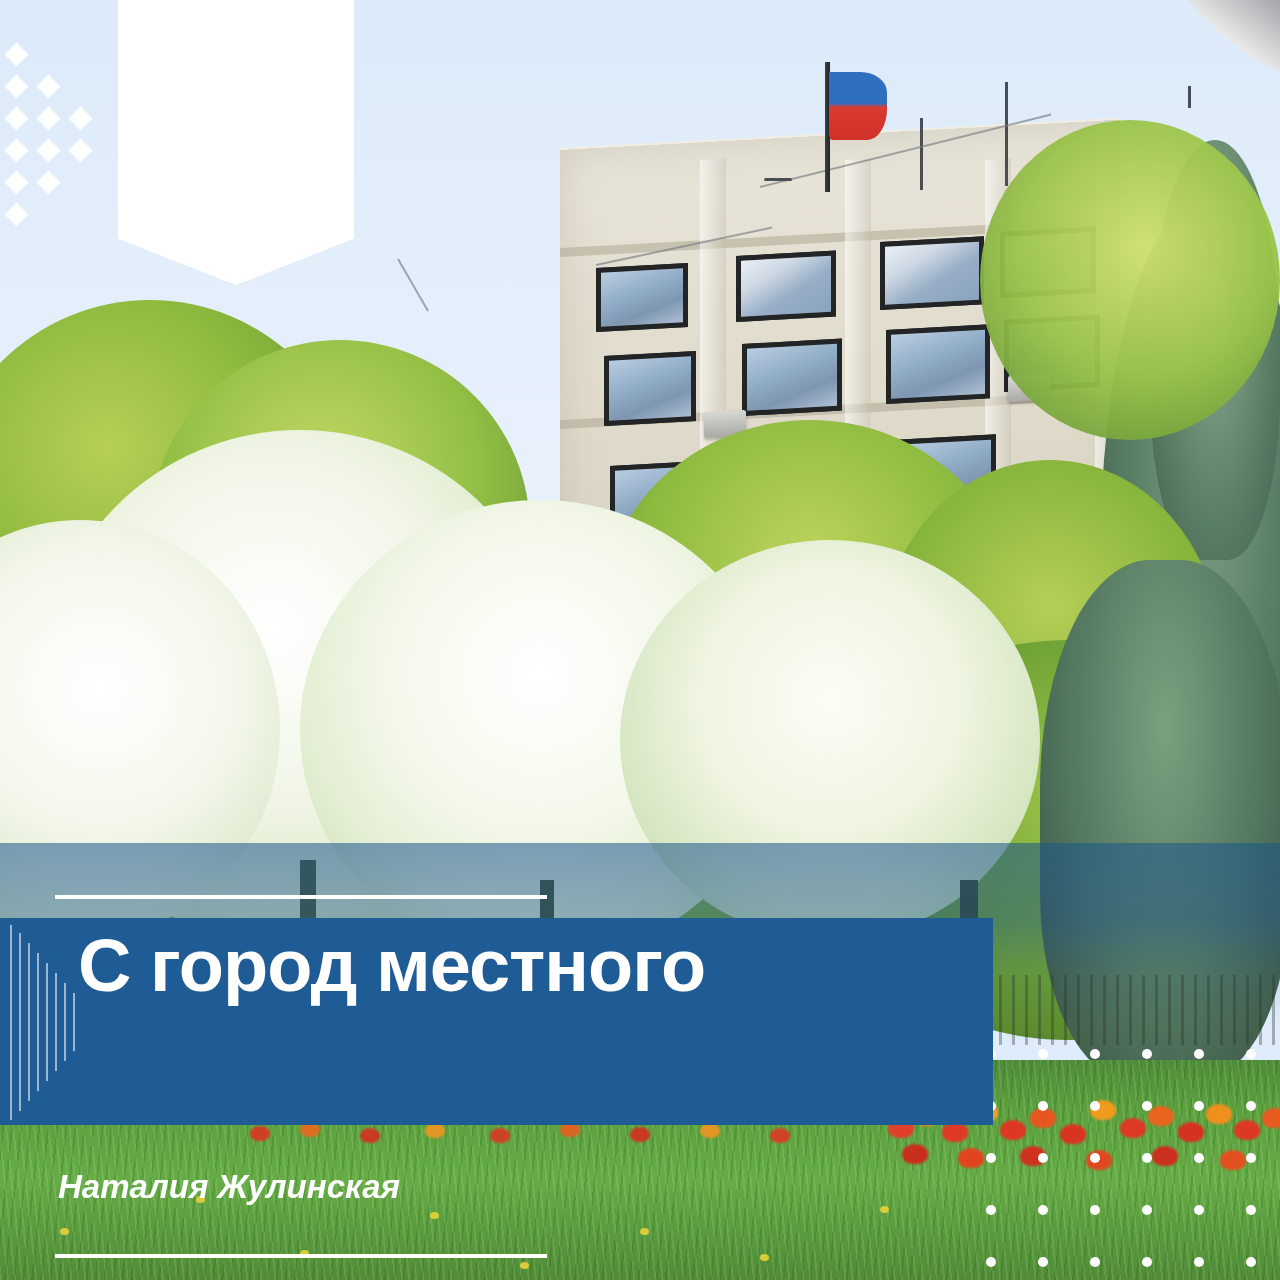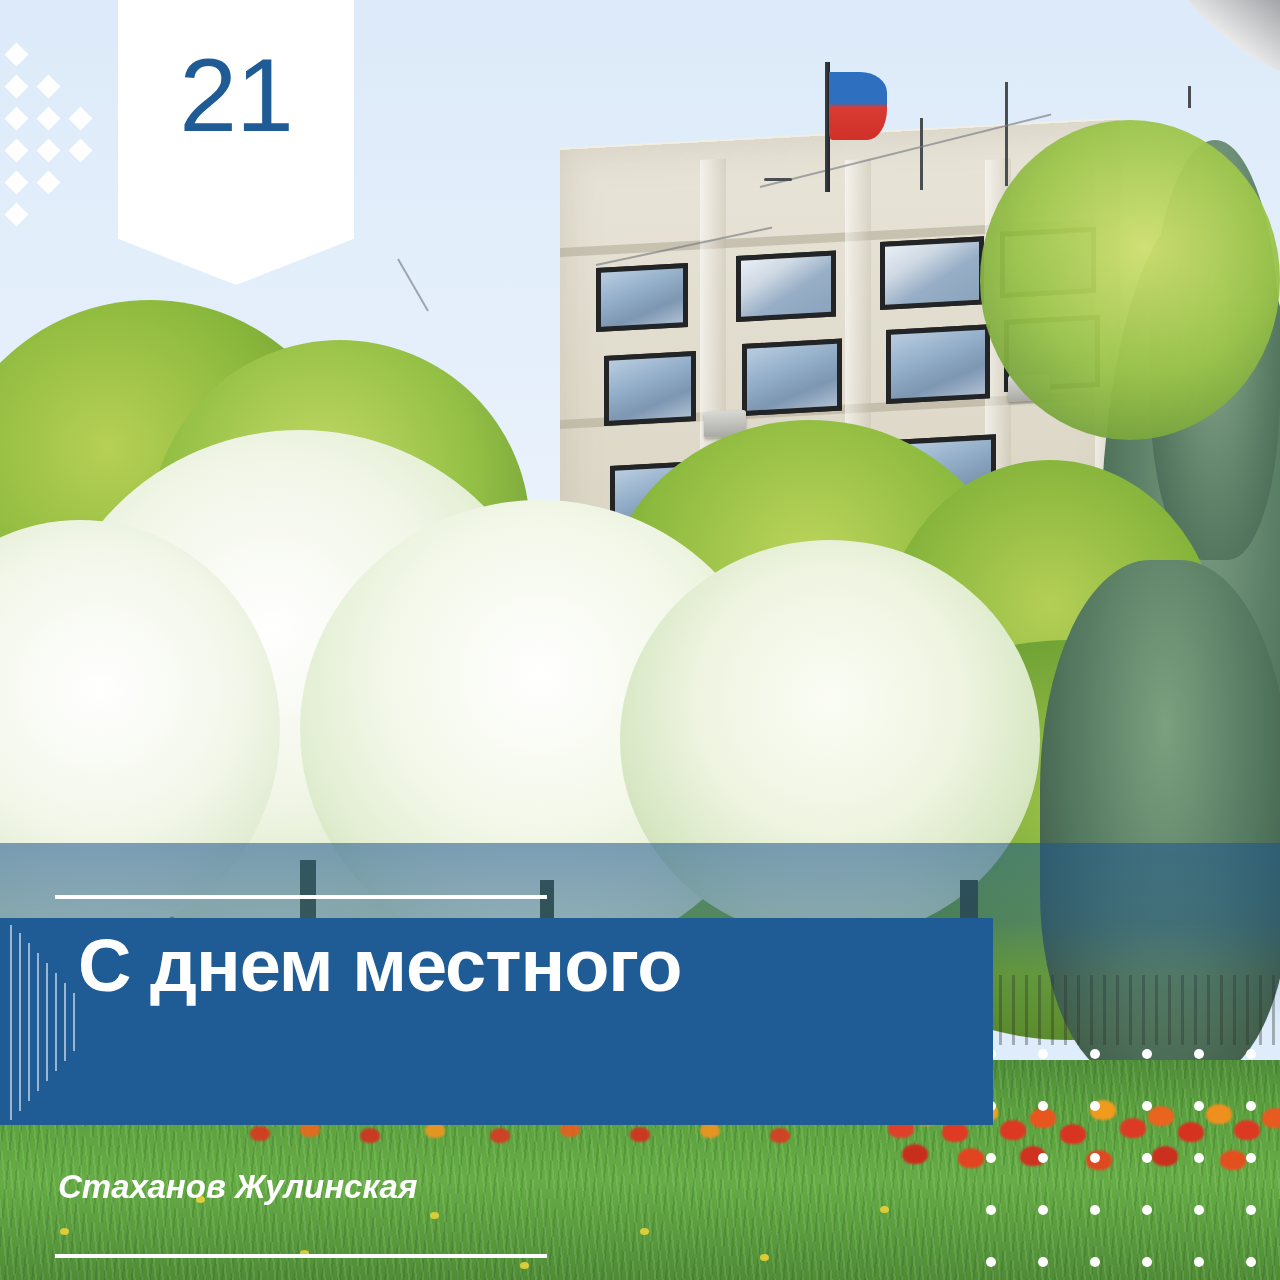--- a/index.html
+++ b/index.html
@@ -340,25 +340,25 @@
     <div class="lf" style="left:11px; top:8px;   height:178px;"></div>
     <div class="lf" style="left:20px; top:18px;  height:158px;"></div>
     <div class="lf" style="left:29px; top:28px;  height:138px;"></div>
     <div class="lf" style="left:38px; top:38px;  height:118px;"></div>
     <div class="lf" style="left:47px; top:48px;  height:98px;"></div>
     <div class="lf" style="left:56px; top:58px;  height:78px;"></div>
     <div class="lf" style="left:65px; top:68px;  height:58px;"></div>
   </div>
 
   <div class="headline">
-    <div>С днем местного</div>
+    <div>С город местного</div>
   </div>
 
   <div class="caption">
-    <div class="cap2">Стаханов Жулинская</div>
+    <div class="cap2">Наталия Жулинская</div>
   </div>
   <div class="rule-bottom"></div>
 
   <div class="diamonds">
     <div class="dmd" style="left:8px;  top:6px;"></div>
     <div class="dmd" style="left:8px;  top:38px;"></div>
     <div class="dmd" style="left:40px; top:38px;"></div>
     <div class="dmd" style="left:8px;  top:70px;"></div>
     <div class="dmd" style="left:40px; top:70px;"></div>
     <div class="dmd" style="left:72px; top:70px;"></div>
@@ -398,21 +398,20 @@
       <div class="dot" style="left: 6px; top: 212px; background: rgb(255, 255, 255);"></div>
       <div class="dot" style="left: 58px; top: 212px; background: rgb(255, 255, 255);"></div>
       <div class="dot" style="left: 110px; top: 212px; background: rgb(255, 255, 255);"></div>
       <div class="dot" style="left: 162px; top: 212px; background: rgb(255, 255, 255);"></div>
       <div class="dot" style="left: 214px; top: 212px; background: rgb(255, 255, 255);"></div>
       <div class="dot" style="left: 266px; top: 212px; background: rgb(255, 255, 255);"></div>
     </div>
 
   <div class="cal">
     <div class="cal-inner">
-      <div class="cal-day">21</div>
     </div>
   </div>
   <svg class="curl" viewBox="0 0 96 74">
     <defs>
       <linearGradient id="cg" x1="0" y1="1" x2="1" y2="0">
         <stop offset="0%" stop-color="#ffffff"></stop>
         <stop offset="45%" stop-color="#e9e9e9"></stop>
         <stop offset="100%" stop-color="#9fa2a6"></stop>
       </linearGradient>
     </defs>

